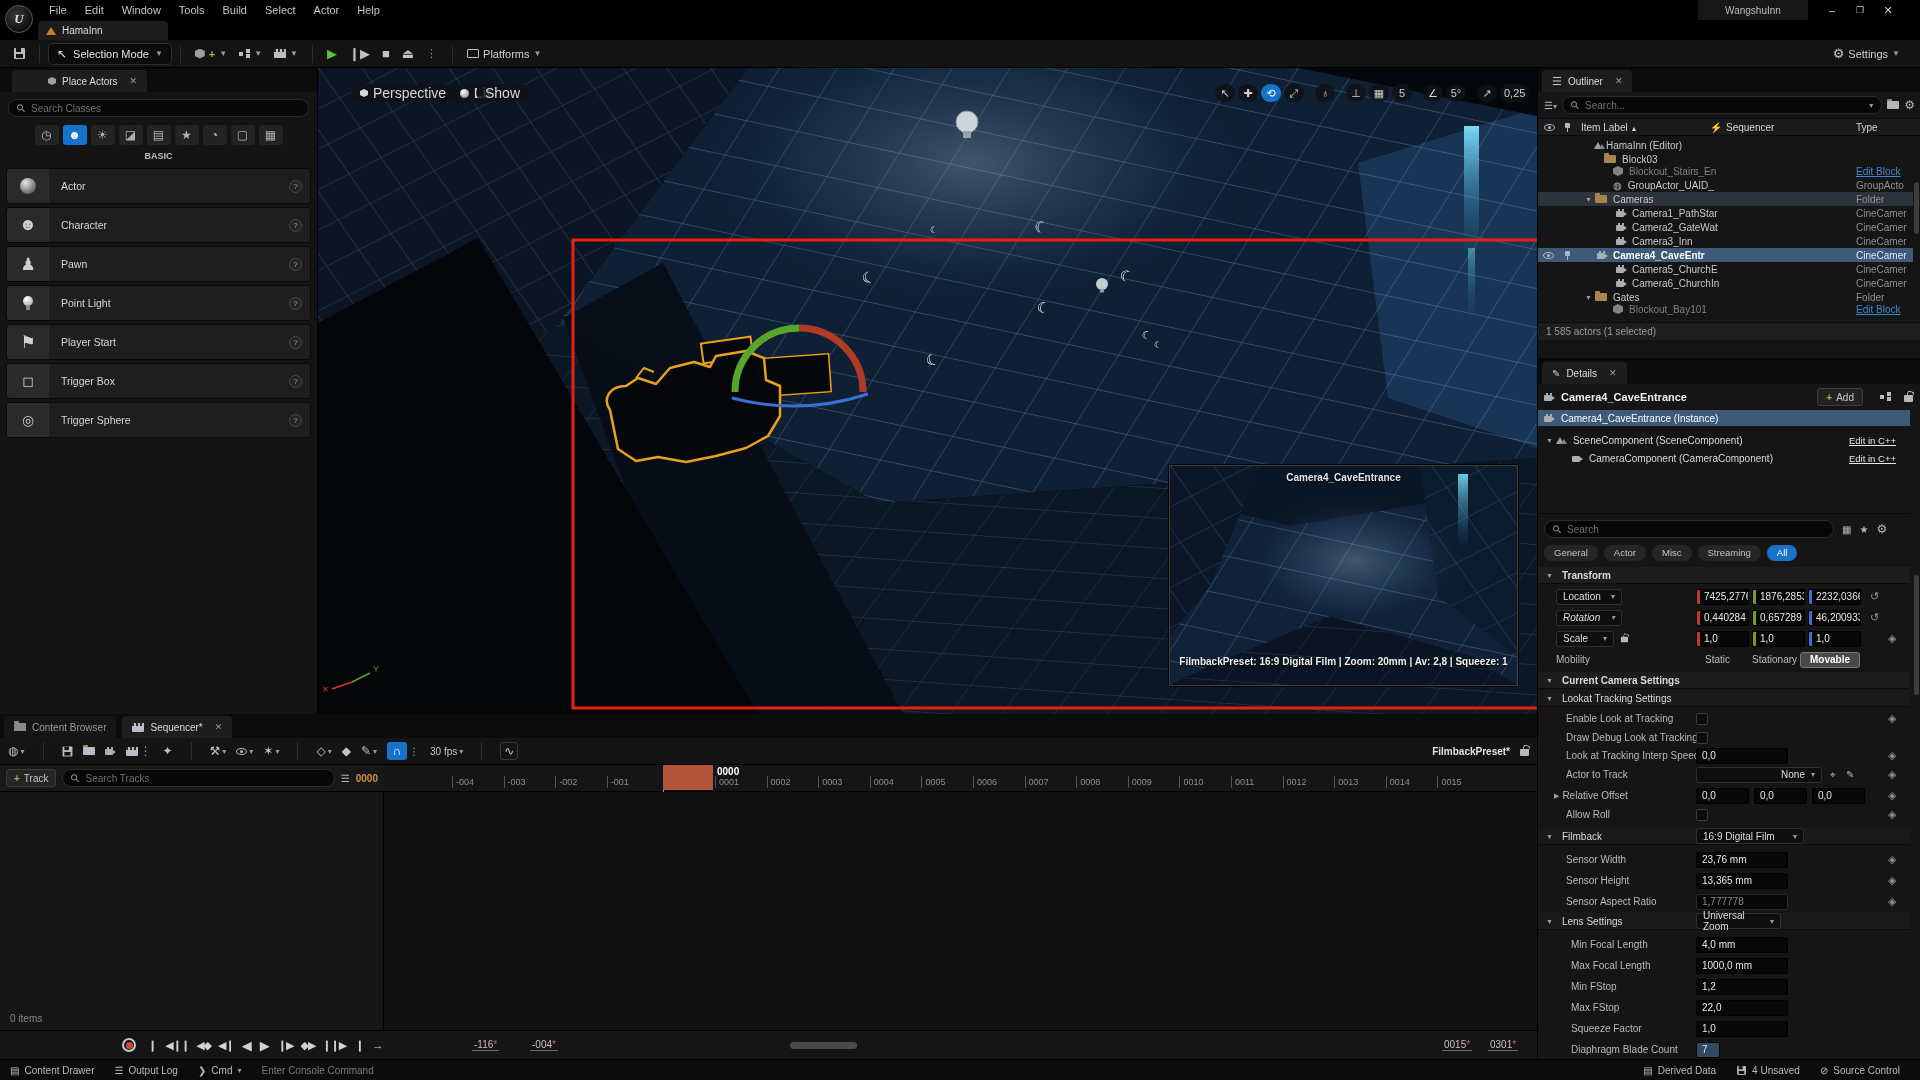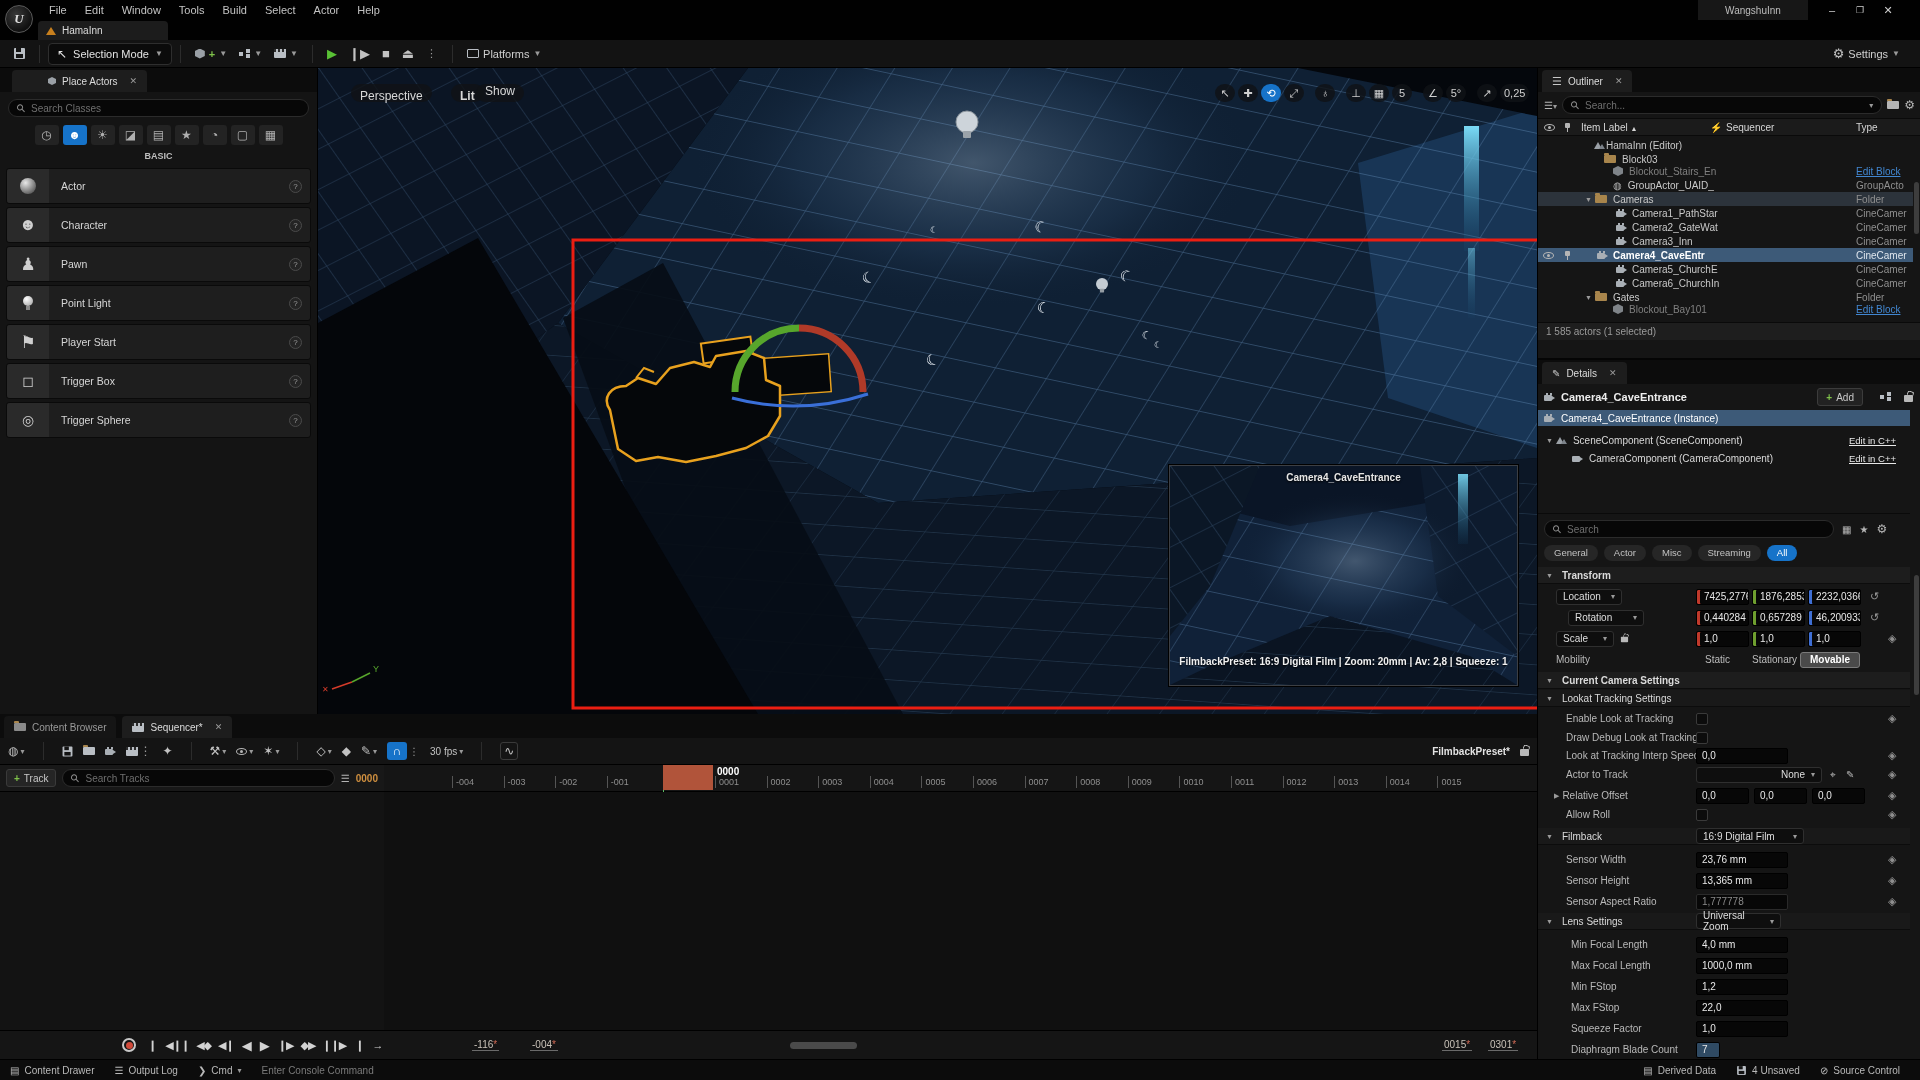--- a/index.html
+++ b/index.html
@@ -84,21 +84,21 @@
   .pa-icon { width:42px; height:100%; background:#2a2a2a; border-radius:3px 0 0 3px; display:flex; align-items:center; justify-content:center; font-size:17px; color:#cfcfcf; }
   .pa-label { margin-left:12px; font-size:10.5px; color:#d6d6d6; }
   .pa-help { position:absolute; right:8px; width:13px; height:13px; border:1px solid #4a4a4a; border-radius:50%; color:#9a9a9a; font-size:8px; display:flex; align-items:center; justify-content:center; background:#242424; }
   .sphere { width:16px; height:16px; border-radius:50%; background:radial-gradient(circle at 35% 30%, #e8e8e8, #6a6a6a 70%, #3a3a3a); }
   .bulbmini { position:relative; width:10px; height:14px; }
   .bulbmini::before { content:""; position:absolute; left:0; top:0; width:10px; height:10px; border-radius:50%; background:radial-gradient(circle at 35% 30%, #fff, #9a9a9a); }
   .bulbmini::after { content:""; position:absolute; left:3px; bottom:0; width:4px; height:4px; background:#8a8a8a; }
 
   
   #viewport { left:318px; top:68px; width:1219px; height:646px; background:#060b12; overflow:hidden; }
-  .vp-pill { position:absolute; background:rgba(16,18,22,.82); border-radius:9px; height:18px; display:flex; align-items:center; gap:5px; padding:0 9px; font-size:12px; color:#d8d8d8;flex-direction:column; }
+  .vp-pill { position:absolute; background:rgba(16,18,22,.82); border-radius:9px; height:18px; display:flex; align-items:center; gap:5px; padding:0 9px; font-size:14px; color:#d8d8d8; }
   .vp-btn { position:relative; background:rgba(16,18,22,.82); border-radius:9px; height:18px; min-width:20px; display:flex; align-items:center; justify-content:center; font-size:11px; color:#cfcfcf; padding:0 4px; }
   .vp-btn.blue { background:#1673c9; color:#fff; }
   #cam-preview { left:851px; top:397px; width:349px; height:221px; background:#08101c; border:1px solid #3c3f44; box-shadow:0 0 0 1px #000; }
   #cam-preview .title { position:absolute; top:6px; width:100%; text-align:center; font-size:10px; font-weight:bold; color:#e6e6e6; text-shadow:0 1px 2px #000; }
   #cam-preview .filminfo { position:absolute; bottom:18px; width:100%; text-align:center; font-size:10px; font-weight:bold; color:#f0f0f0; text-shadow:0 1px 2px #000; }
 
   
   #right-panel { left:1537px; top:68px; width:383px; height:991px; background:#151515; border-left:1px solid #000; }
   #outliner { position:absolute; left:0; top:0; width:383px; height:290px; }
   .ol-row { position:absolute; left:0; width:375px; height:14px; display:flex; align-items:center; font-size:10px; color:#c9c9c9; }
@@ -611,21 +611,21 @@
         <span class="dd" style="margin-left:18px;width:66px;">
             <span>Location</span>
             <span class="caret">▾</span>
           </span>
         <span class="fld bar-r" style="position:absolute;left:158px;width:53px;">7425,277685</span>
         <span class="fld bar-g" style="position:absolute;left:214px;width:53px;">1876,285345</span>
         <span class="fld bar-b" style="position:absolute;left:270px;width:53px;">2232,036607</span>
         <span class="resetico" style="position:absolute;left:332px;">↺</span>
       </div>
       <div class="d-row" style="top:248px;">
-        <span class="dd" style="margin-left:30px;width:76px;">
+        <span class="dd" style="margin-left:18px;width:66px;font-style:italic;">
             <span>Rotation</span>
             <span class="caret">▾</span>
           </span>
         <span class="fld bar-r" style="position:absolute;left:158px;width:53px;">0,440284 °</span>
         <span class="fld bar-g" style="position:absolute;left:214px;width:53px;">0,657289 °</span>
         <span class="fld bar-b" style="position:absolute;left:270px;width:53px;">46,200933 °</span>
         <span class="resetico" style="position:absolute;left:332px;">↺</span>
       </div>
       <div class="d-row" style="top:269px;">
         <span class="dd" style="margin-left:18px;width:58px;">
@@ -837,20 +837,23 @@
         <span class="rtick" style="left: 1231px;">0011</span>
         <span class="rtick" style="left: 1282.6px;">0012</span>
         <span class="rtick" style="left: 1334.2px;">0013</span>
         <span class="rtick" style="left: 1385.8px;">0014</span>
         <span class="rtick" style="left: 1437.4px;">0015</span>
       </div>
     <div class="abs" style="left:663px;top:51px;width:50px;height:25px;background:#b1543a;"></div>
     <div class="abs" style="left:717px;top:52px;font-size:10px;font-weight:bold;color:#fff;">0000</div>
     <div class="abs" style="left:663px;top:76px;width:1px;height:240px;background:#5dbb63;"></div>
 
+    <div class="abs" style="left:0;top:78px;width:384px;height:238px;background:#161616;border-right:1px solid #000;">
+      <span style="position:absolute;left:10px;bottom:6px;color:#8a8a8a;">0 items</span>
+    </div>
     <div class="abs" style="left:384px;top:78px;width:1153px;height:238px;background:#101010;"></div>
 
     <div class="abs flex" style="left:0;top:316px;width:1537px;height:29px;background:#151515;border-top:1px solid #000;">
       <span style="margin-left:122px;width:14px;height:14px;border:2px solid #c9c9c9;border-radius:50%;display:flex;align-items:center;justify-content:center;">
         <span style="width:7px;height:7px;border-radius:50%;background:#d04a3a;"></span>
       </span>
       <span class="tctl" style="margin-left:12px;">❙</span>
       <span class="tctl" style="margin-left:9px;">◀❙❙</span>
       <span class="tctl" style="margin-left:7px;">◀◆</span>
       <span class="tctl" style="margin-left:7px;">◀❙</span>

